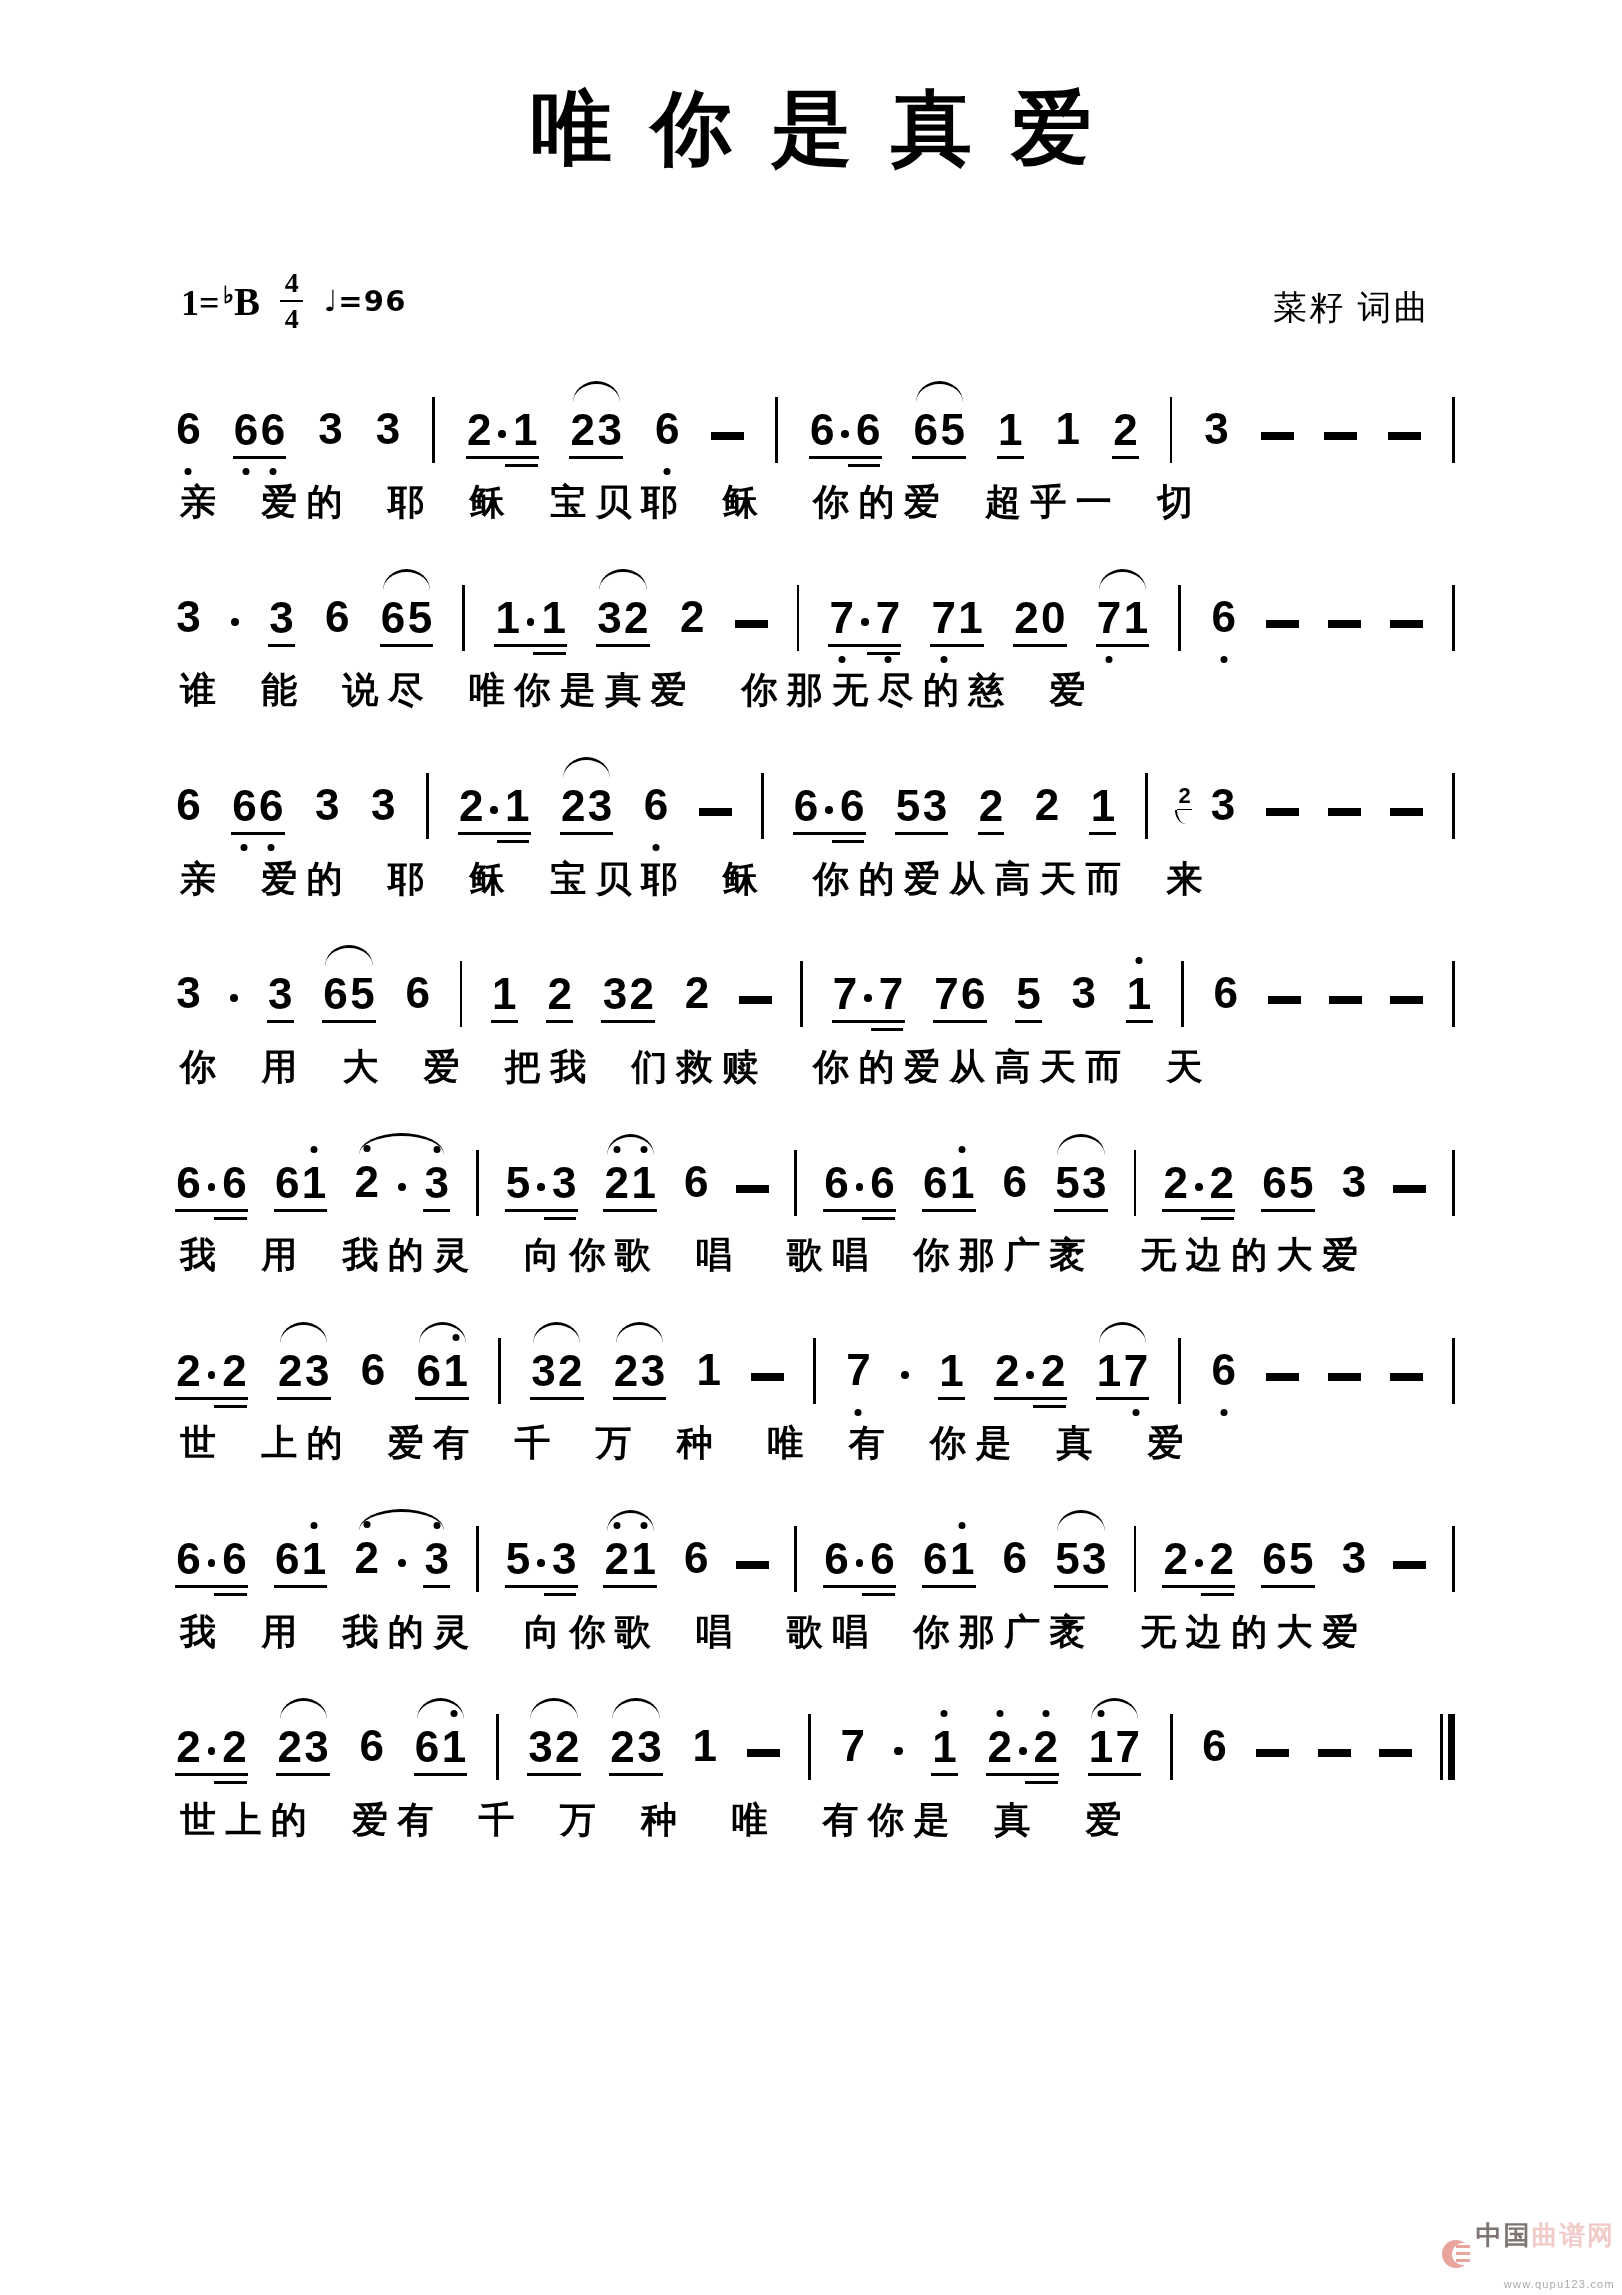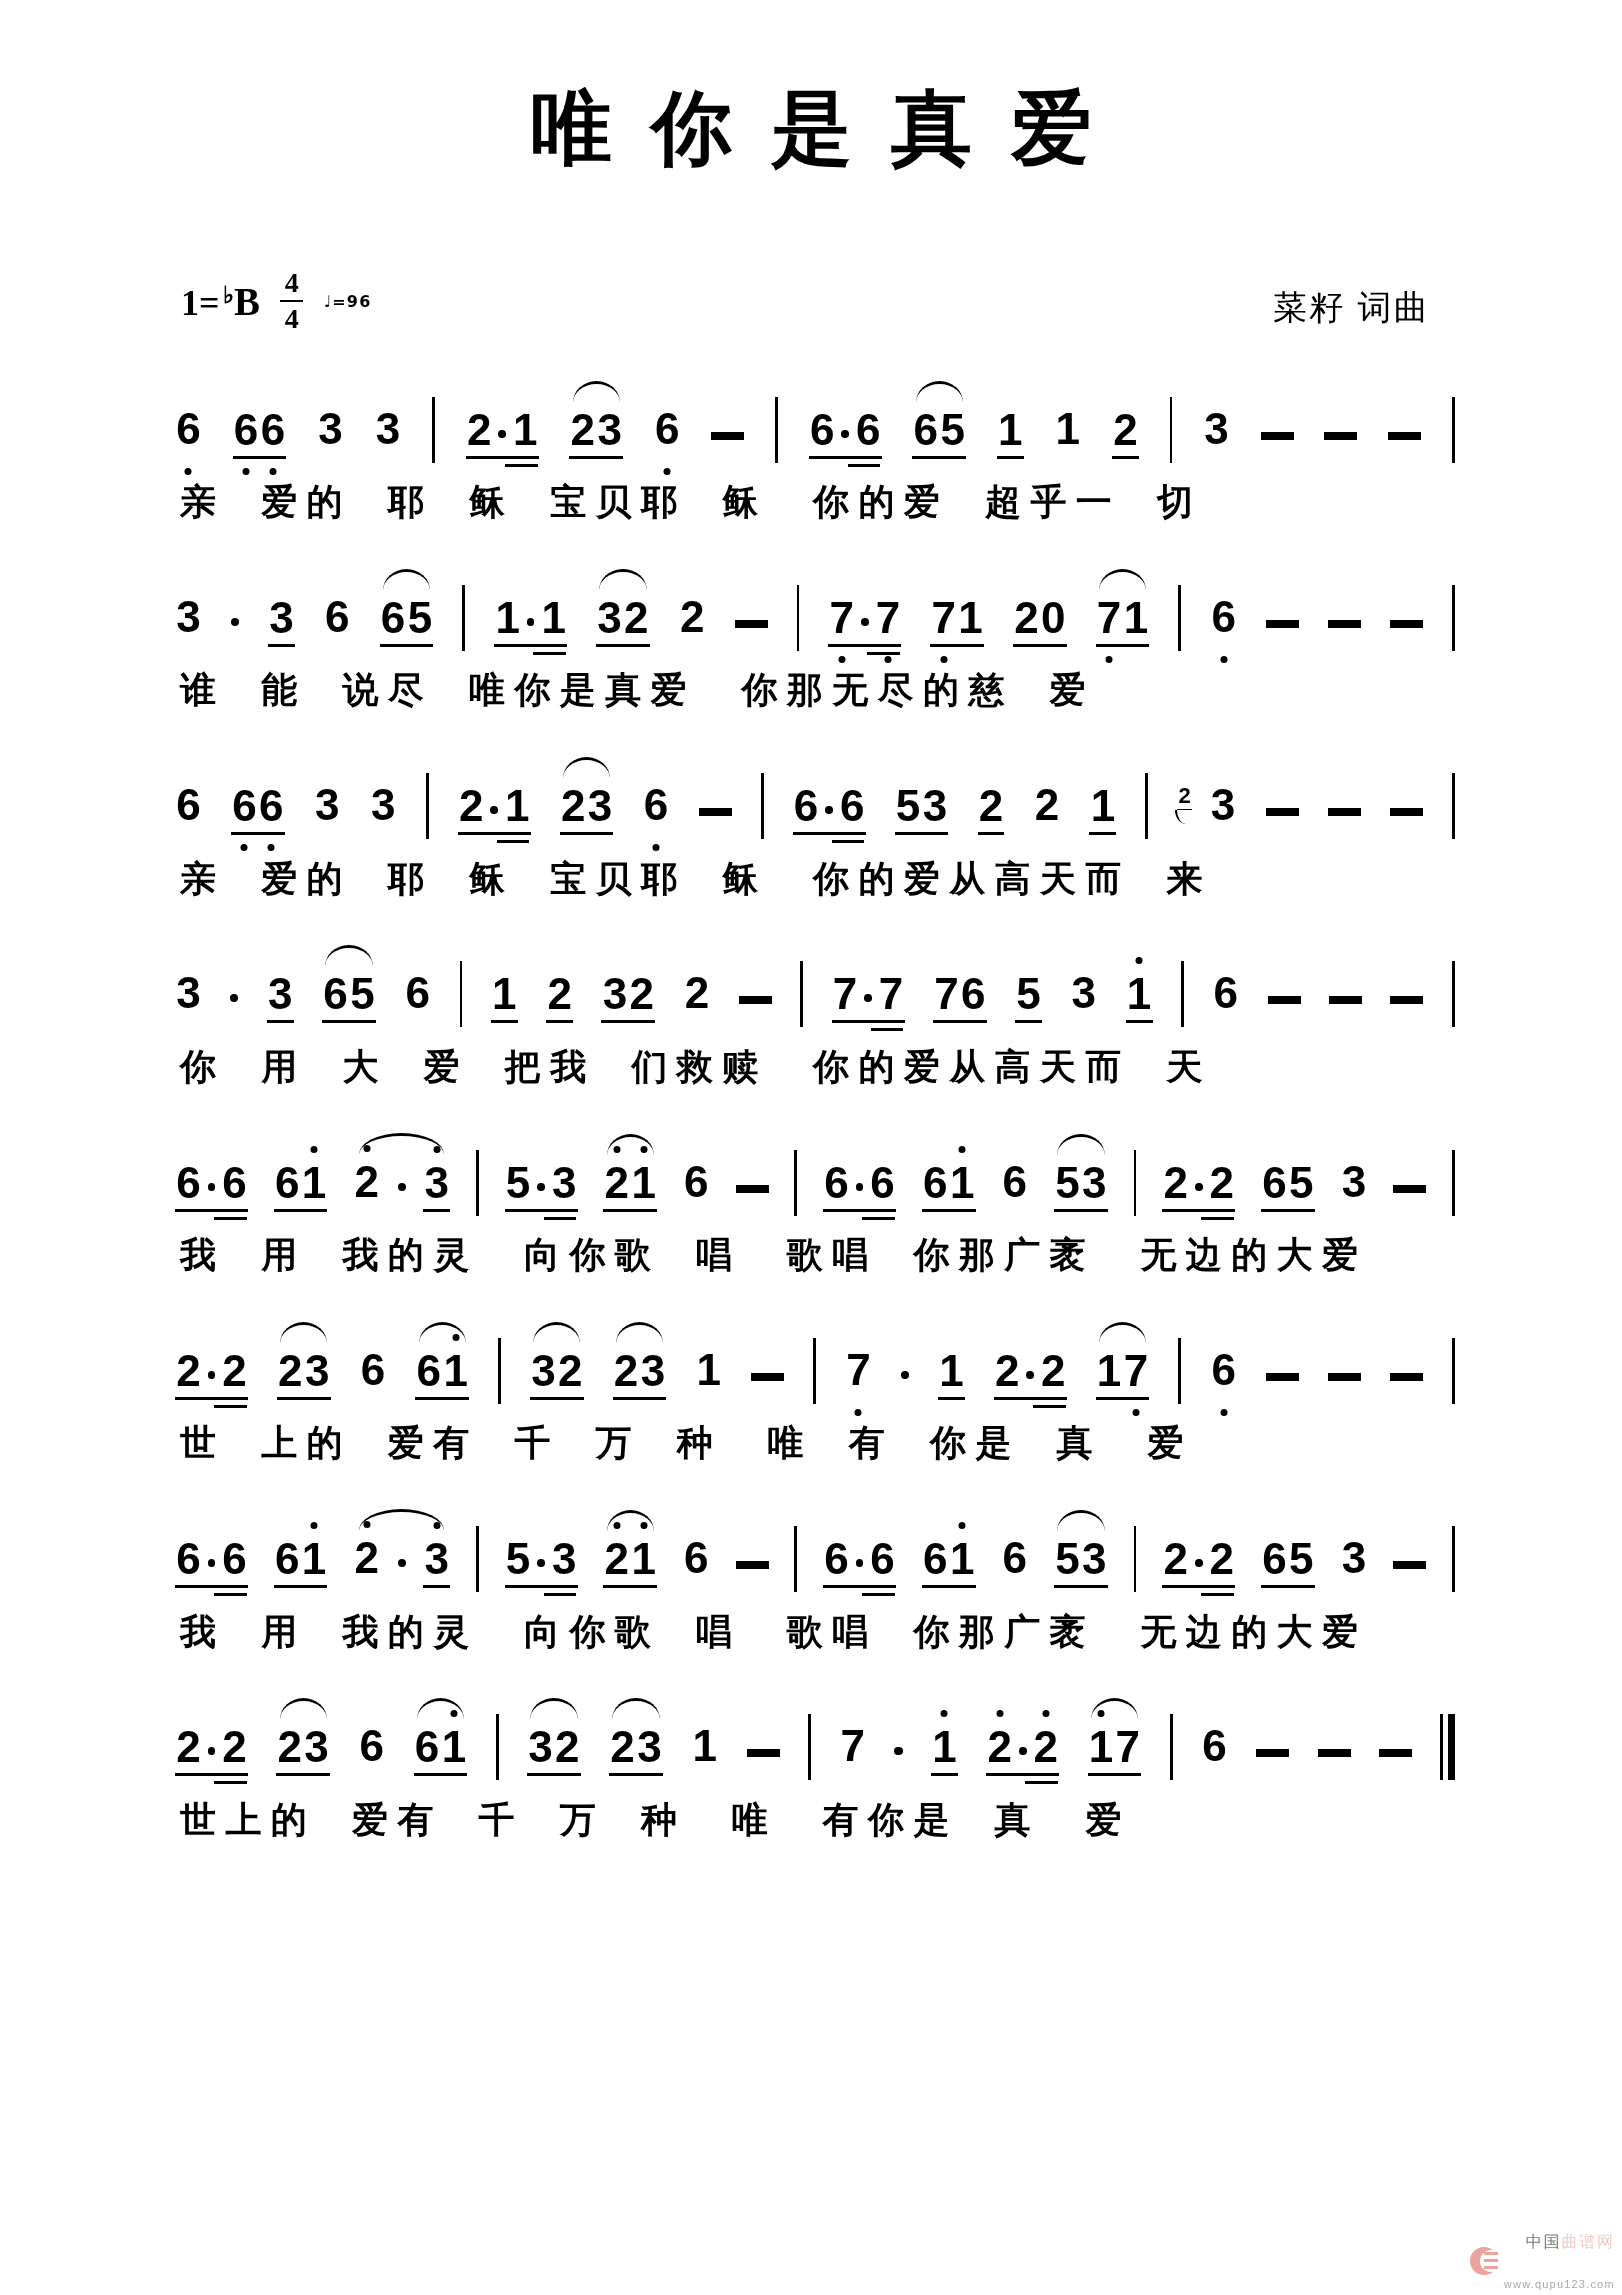--- a/index.html
+++ b/index.html
@@ -14,21 +14,21 @@
 
   
   .hleft{position:absolute;left:181px;top:269px;display:flex;align-items:center;gap:20px;height:64px;}
   .key{font-family:"Liberation Serif",serif;font-weight:700;font-size:36px;display:inline-flex;align-items:flex-end;}
   .key .flat{font-size:23.4px;transform:translateY(-15px);margin-left:3.5px;}
   .key .knote{font-size:39px;}
   .meter{display:inline-flex;flex-direction:column;align-items:center;
          font-family:"Liberation Serif",serif;font-weight:700;font-size:28px;line-height:1;}
   .meter .mt{border-bottom:2.9px solid #000;padding:0 4.7px 2.9px;}
   .meter .mb{padding-top:2.9px;}
-  .tempo{font-family:"DejaVu Sans",sans-serif;font-size:16px;font-weight:700;letter-spacing:1.2px;}
+  .tempo{font-family:"DejaVu Sans",sans-serif;font-size:29px;font-weight:700;letter-spacing:1.2px;}
   .credit{position:absolute;right:193px;top:285px;font-size:34px;letter-spacing:2.3px;}
 
   
   .notes{position:absolute;left:175px;width:1280px;height:70px;
          display:flex;justify-content:space-between;align-items:flex-end;}
   .note{position:relative;display:inline-flex;align-items:flex-end;
         font-weight:700;font-size:44px;line-height:1;font-family:"Liberation Sans",sans-serif;}
   .note.ul{border-bottom:3.5px solid #000;padding-bottom:4.1px;}
   .note:not(.ul){padding-bottom:7.6px;}
   .ch{position:relative;display:inline-block;padding:0 1.2px;}
@@ -60,21 +60,21 @@
   
   .watermark{position:absolute;right:8.2px;bottom:4.7px;display:flex;align-items:center;gap:5.8px;}
   .logo{width:28px;height:28px;border-radius:50%;position:relative;display:inline-block;}
   .logo::after{content:"";position:absolute;left:10px;top:2.9px;width:23.4px;height:22px;
                background:#fff;border-radius:50%;}
   .logo i{position:absolute;left:14px;width:14px;height:3.5px;z-index:2;}
   .logo i:nth-child(1){top:4.7px;}
   .logo i:nth-child(2){top:11.7px;}
   .logo i:nth-child(3){top:18.7px;}
   .wmtext{display:flex;flex-direction:column;align-items:flex-end;gap:1.2px;}
-  .wm-cn{font-family:"Liberation Serif",serif;font-weight:400;font-size:16px;letter-spacing:1.8px;white-space:nowrap;}
+  .wm-cn{font-family:"Liberation Serif",serif;font-weight:700;font-size:26px;letter-spacing:1.8px;white-space:nowrap;}
   .wm-url{font-size:11px;letter-spacing:1.2px;}
 </style>
 </head>
 <body>
 
 <div class="page">
 
   <h1 class="title">唯你是真爱</h1>
 
   <div class="hleft">

